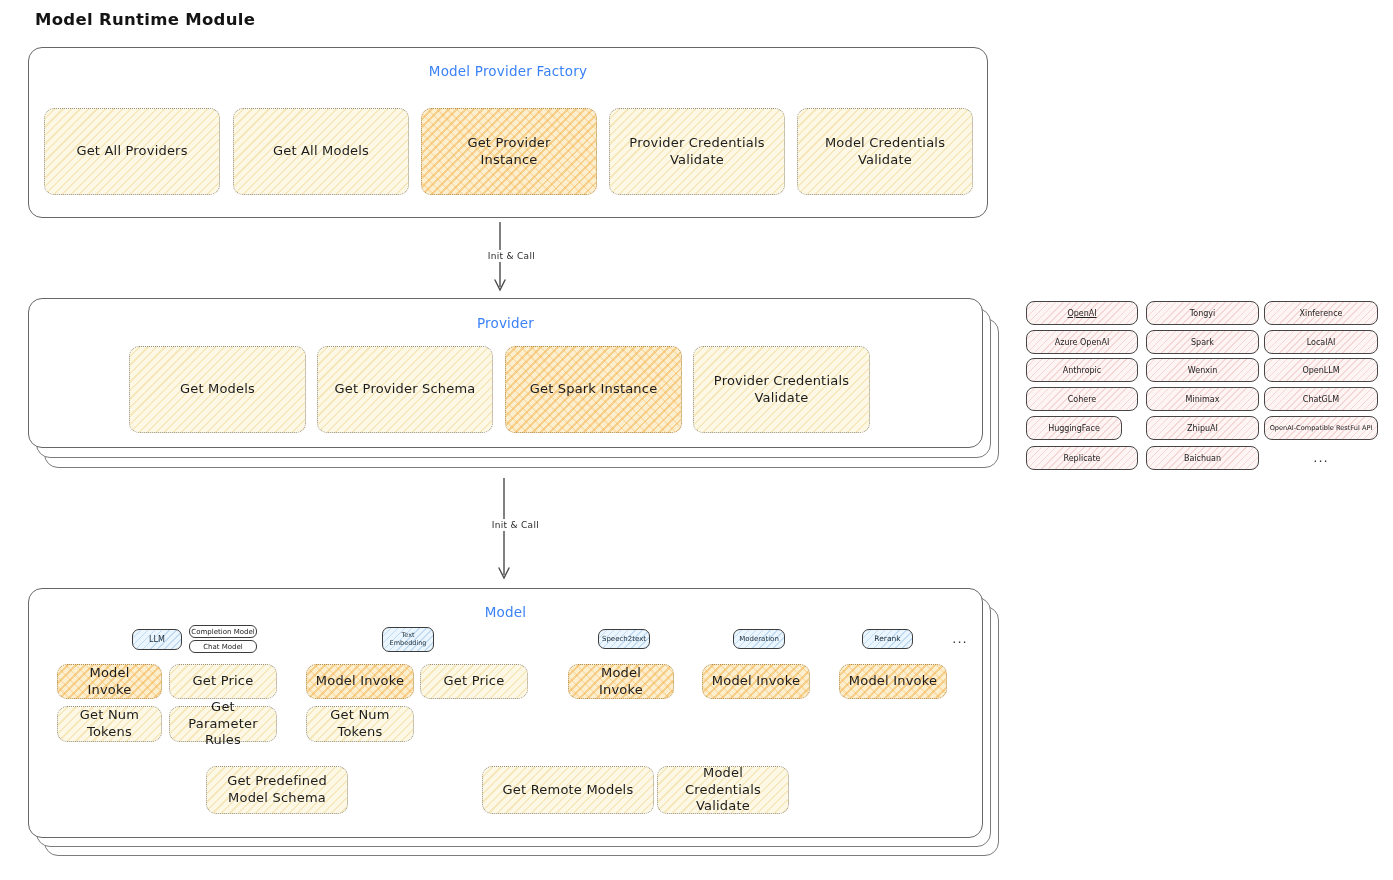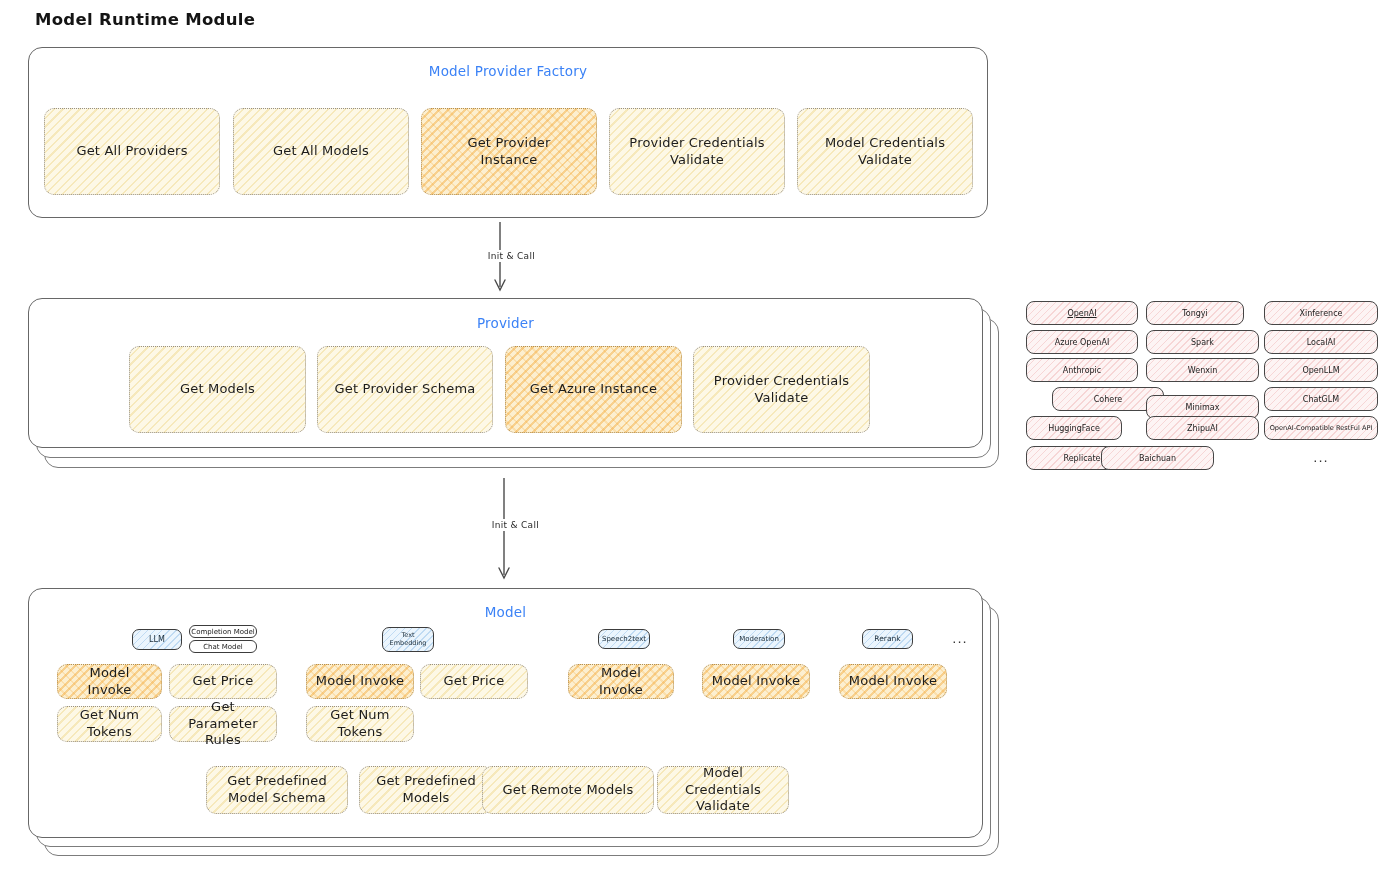--- a/index.html
+++ b/index.html
@@ -95,41 +95,41 @@
     </svg>
   </div>
   <div class="arrow-label" style="left:466px;top:250px;width:66px;">Init &amp; Call</div>
 
   <div class="stack-layer" style="left:44px;top:318px;width:955px;height:150px;"></div>
   <div class="stack-layer" style="left:36px;top:308px;width:955px;height:150px;"></div>
   <div class="container" style="left:28px;top:298px;width:955px;height:150px;">
     <div class="container-title" style="top:16px;">Provider</div>
     <div class="node fill-yellow" style="left:100px;top:47px;width:177px;height:87px;">Get Models</div>
     <div class="node fill-yellow" style="left:288px;top:47px;width:176px;height:87px;">Get Provider Schema</div>
-    <div class="node fill-orange" style="left:476px;top:47px;width:177px;height:87px;">Get Azure Instance</div>
+    <div class="node fill-orange" style="left:476px;top:47px;width:177px;height:87px;">Get Spark Instance</div>
     <div class="node fill-yellow" style="left:664px;top:47px;width:177px;height:87px;">Provider Credentials Validate</div>
   </div>
 
   <div class="pill" style="left:1026px;top:301px;width:112px;text-decoration:underline;">OpenAI</div>
-  <div class="pill" style="left:1146px;top:301px;width:98px;">Tongyi</div>
+  <div class="pill" style="left:1146px;top:301px;width:113px;">Tongyi</div>
   <div class="pill" style="left:1264px;top:301px;width:114px;">Xinference</div>
   <div class="pill" style="left:1026px;top:330px;width:112px;">Azure OpenAI</div>
   <div class="pill" style="left:1146px;top:330px;width:113px;">Spark</div>
   <div class="pill" style="left:1264px;top:330px;width:114px;">LocalAI</div>
   <div class="pill" style="left:1026px;top:358px;width:112px;">Anthropic</div>
   <div class="pill" style="left:1146px;top:358px;width:113px;">Wenxin</div>
   <div class="pill" style="left:1264px;top:358px;width:114px;">OpenLLM</div>
-  <div class="pill" style="left:1026px;top:387px;width:112px;margin-left:26px;">Cohere</div>
-  <div class="pill" style="left:1146px;top:395px;width:113px;">Minimax</div>
+  <div class="pill" style="left:1026px;top:387px;width:112px;">Cohere</div>
+  <div class="pill" style="left:1146px;top:387px;width:113px;">Minimax</div>
   <div class="pill" style="left:1264px;top:387px;width:114px;">ChatGLM</div>
   <div class="pill" style="left:1026px;top:416px;width:96px;">HuggingFace</div>
   <div class="pill" style="left:1146px;top:416px;width:113px;">ZhipuAI</div>
   <div class="pill pill--small" style="left:1264px;top:416px;width:114px;">OpenAI-Compatible RestFul API</div>
   <div class="pill" style="left:1026px;top:446px;width:112px;">Replicate</div>
-  <div class="pill" style="left:1101px;top:446px;width:113px;">Baichuan</div>
+  <div class="pill" style="left:1146px;top:446px;width:113px;">Baichuan</div>
   <div class="dots" style="left:1264px;top:450px;width:114px;text-align:center;">...</div>
 
   <div class="arrow" style="left:496px;top:477px;">
     <svg width="16" height="106" viewBox="0 0 16 106">
       <line x1="8" y1="1" x2="8" y2="98" stroke="#4a4a4a" stroke-width="1.4"></line>
       <polyline points="3,91 8,101 13,91" fill="none" stroke="#4a4a4a" stroke-width="1.4" stroke-linecap="round"></polyline>
     </svg>
   </div>
   <div class="arrow-label" style="left:470px;top:519px;width:66px;">Init &amp; Call</div>
 
@@ -153,18 +153,17 @@
     <div class="node fill-yellow" style="left:391px;top:75px;width:108px;height:35px;">Get Price</div>
     <div class="node fill-orange" style="left:539px;top:75px;width:106px;height:35px;">Model Invoke</div>
     <div class="node fill-orange" style="left:673px;top:75px;width:108px;height:35px;">Model Invoke</div>
     <div class="node fill-orange" style="left:810px;top:75px;width:108px;height:35px;">Model Invoke</div>
 
     <div class="node fill-yellow" style="left:28px;top:117px;width:105px;height:36px;">Get Num Tokens</div>
     <div class="node fill-yellow" style="left:140px;top:117px;width:108px;height:36px;">Get Parameter Rules</div>
     <div class="node fill-yellow" style="left:277px;top:117px;width:108px;height:36px;">Get Num Tokens</div>
 
     <div class="node fill-yellow" style="left:177px;top:177px;width:142px;height:48px;">Get Predefined Model Schema</div>
-    <div class="node fill-yellow" style="left:330px;top:177px;width:134px;height:48px;">Get Predefined Models</div>
     <div class="node fill-yellow" style="left:453px;top:177px;width:172px;height:48px;">Get Remote Models</div>
     <div class="node fill-yellow" style="left:628px;top:177px;width:132px;height:48px;">Model Credentials Validate</div>
   </div>
 
 </div>
 
 </body></html>

